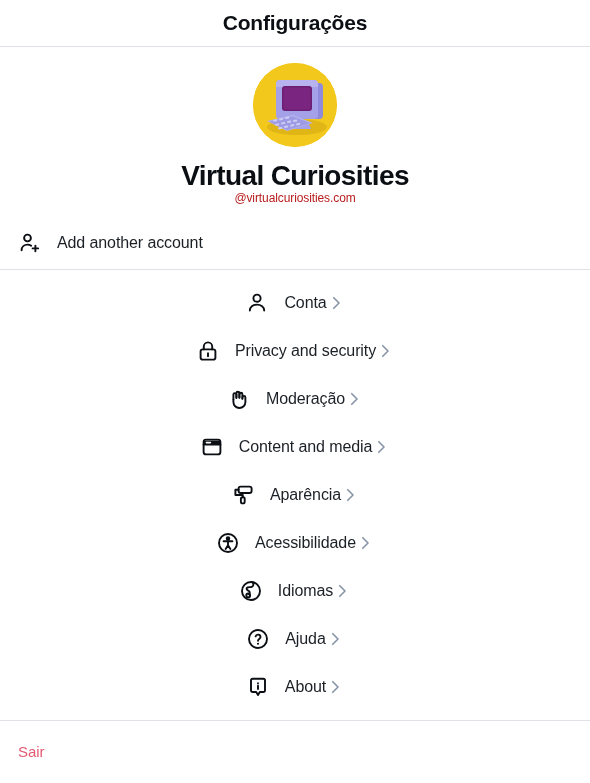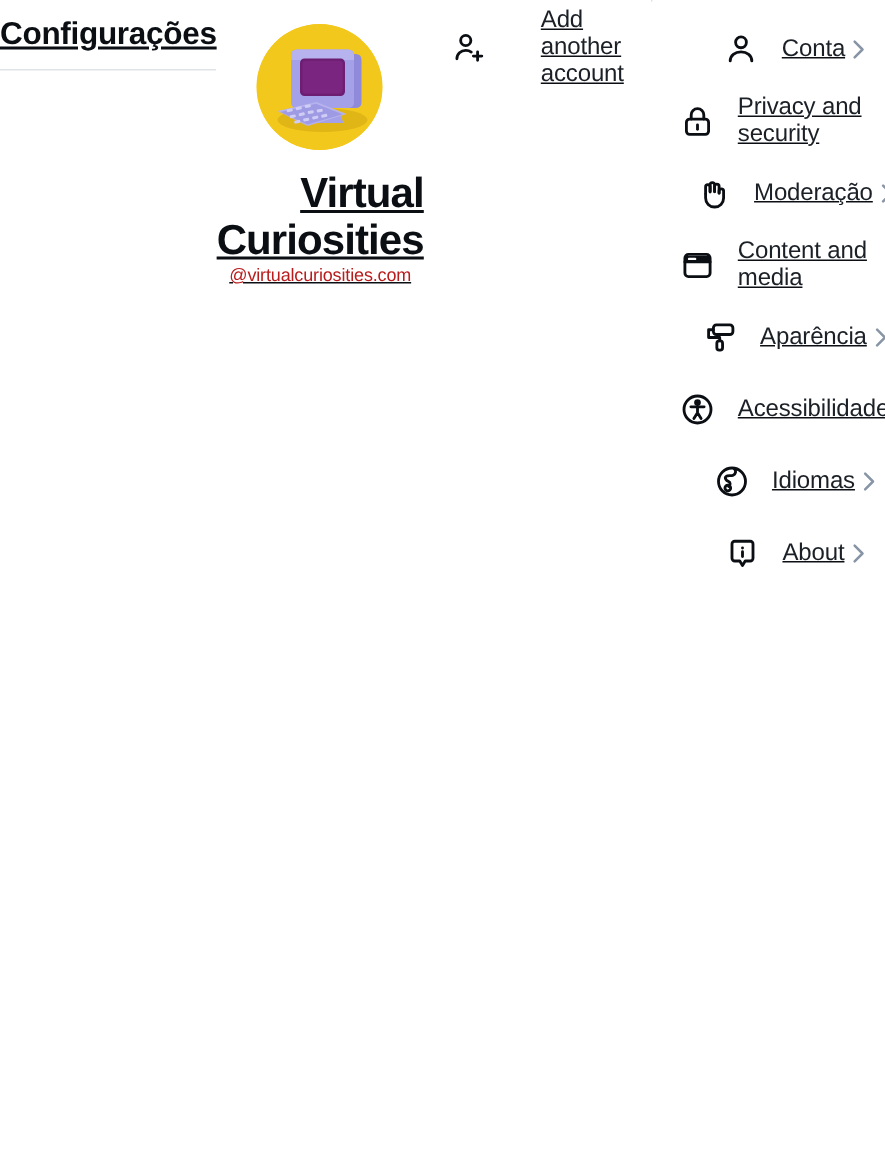--- a/index.html
+++ b/index.html
@@ -12,22 +12,21 @@
     color: #0b0f14;
     overflow: hidden;
   }
 
   .screen {
     width: 590px;
     height: 783px;
     position: relative;
     background: #ffffff;
     display: flex;
-    flex-direction: row;
-    text-decoration: underline;
+    flex-direction: column;
   }
 
   
   .header {
     height: 47px;
     flex: 0 0 47px;
     display: flex;
     align-items: center;
     justify-content: center;
     border-bottom: 1px solid #dfe3e8;
@@ -102,21 +101,21 @@
     letter-spacing: -0.1px;
     padding-left: 9px;
   }
   .row .chev {
     flex: 0 0 auto;
     display: flex;
     align-items: center;
     color: #8795a6;
   }
 
-  .add-account-row { height: 52px; margin-top: 6px; gap: 21px; }
+  .add-account-row { height: 52px; margin-top: 6px; }
 
   .divider {
     height: 1px;
     background: #dfe3e8;
     width: 100%;
     flex: 0 0 1px;
   }
 
   .menu-block { padding-top: 9px; padding-bottom: 9px; align-items: center; }
 
@@ -301,20 +300,35 @@
         </svg>
       </span>
       <span class="label">Idiomas</span>
       <span class="chev">
         <svg width="18" height="18" viewBox="0 0 24 24" fill="none" stroke="currentColor" stroke-width="2.2" stroke-linecap="round" stroke-linejoin="round">
             <path d="M9 5l7 7-7 7"></path>
           </svg>
       </span>
     </div>
 
+    <div class="row">
+      <span class="icon">
+        <svg width="24" height="24" viewBox="0 0 24 24" fill="none" stroke="#0b0f14" stroke-width="1.9" stroke-linecap="round" stroke-linejoin="round">
+          <circle cx="12" cy="12" r="9"></circle>
+          <path d="M9.6 9.4a2.5 2.5 0 0 1 4.9.7c0 1.7-2.5 2-2.5 3.6"></path>
+          <circle cx="12" cy="16.8" r="1.05" fill="#0b0f14" stroke="none"></circle>
+        </svg>
+      </span>
+      <span class="label">Ajuda</span>
+      <span class="chev">
+        <svg width="18" height="18" viewBox="0 0 24 24" fill="none" stroke="currentColor" stroke-width="2.2" stroke-linecap="round" stroke-linejoin="round">
+            <path d="M9 5l7 7-7 7"></path>
+          </svg>
+      </span>
+    </div>
 
     <div class="row">
       <span class="icon">
         <svg width="24" height="24" viewBox="0 0 24 24" fill="none" stroke="#0b0f14" stroke-width="1.9" stroke-linecap="round" stroke-linejoin="round">
           <path d="M5 5.6a1.8 1.8 0 0 1 1.8-1.8h10.4A1.8 1.8 0 0 1 19 5.6v9.6a1.8 1.8 0 0 1-1.8 1.8h-3.4L12 20l-1.8-3H6.8A1.8 1.8 0 0 1 5 15.2z"></path>
           <path d="M12 8.2v.2M12 10.8v3.2"></path>
         </svg>
       </span>
       <span class="label">About</span>
       <span class="chev">

